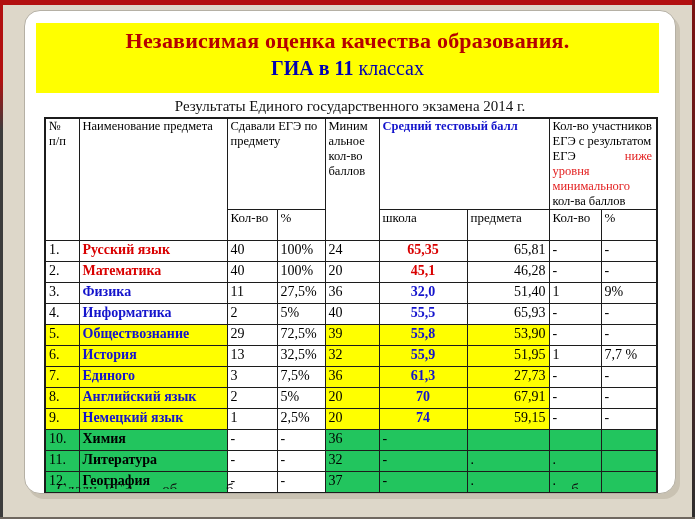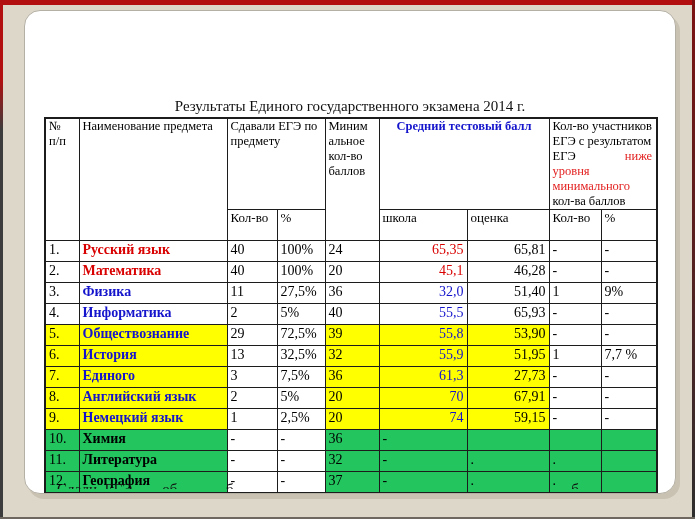--- a/index.html
+++ b/index.html
@@ -39,25 +39,25 @@
   table { position:absolute; left:19px; top:106px; width:612px;
           border-collapse:collapse; table-layout:fixed; }
   td { border:1.5px solid #1c1c1c; padding:0 3px; vertical-align:top;
        font-size:14px; line-height:18px; overflow:hidden; white-space:nowrap; }
   table { border:2px solid #1c1c1c; }
 
   tr.h1 td { height:72px; font-size:12.5px; line-height:15px; white-space:normal; }
   tr.h2 td { height:30px; font-size:13px; line-height:15px; white-space:normal;font-family:Liberation Serif, serif; }
   tbody tr td { height:20px; }
 
-  .avg-head { color:#1414cc; font-weight:bold; text-align:center; font-size:13.5px; }
+  .avg-head { color:#1414cc; font-weight:bold; text-align:left; font-size:13.5px; }
   .red-part { color:#e32222;margin-left:46px; }
 
   .c-name   { font-weight:bold; }
-  .c-school { text-align:right; font-weight:normal; }
+  .c-school { text-align:center; font-weight:bold; }
   .c-region { text-align:right; }
 
   .clr-red  .c-name, .clr-red  .c-school { color:#d90000; }
   .clr-blue .c-name, .clr-blue .c-school { color:#1414cc; }
 
   .r-hl .c-num, .r-hl .c-name, .r-hl .c-min,
   .r-hl .c-school, .r-hl .c-region { background:#ffff00; }
 
   .r-mut td { background:#22c55e; }
   .r-mut .c-taken, .r-mut .c-pct { background:#ffffff; }
@@ -70,20 +70,24 @@
 </head>
 <body>
 
 <div class="frame-top"></div>
 <div class="frame-left"></div>
 <div class="frame-right"></div>
 <div class="frame-bottom"></div>
 
 <div class="slide">
 
+  <div class="banner">
+    <div class="banner-l1">Независимая оценка качества образования.</div>
+    <div class="banner-l2"><span class="b">ГИА  в 11</span><span> классах</span></div>
+  </div>
 
   <div class="tbl-title">Результаты Единого государственного экзамена 2014 г.</div>
 
   <table>
     <colgroup>
       <col style="width:34px">
         <col style="width:148px">
         <col style="width:50px">
       <col style="width:48px">
         <col style="width:54px">
@@ -101,21 +105,21 @@
         <td rowspan="2">Наименование предмета</td>
         <td colspan="2">Сдавали ЕГЭ по предмету</td>
         <td rowspan="2">Миним альное кол-во баллов</td>
         <td colspan="2" class="avg-head">Средний тестовый балл</td>
         <td colspan="2"><span>Кол-во участников ЕГЭ с результатом ЕГЭ </span><span class="red-part">ниже уровня минимального</span><span> кол-ва баллов</span></td>
       </tr>
       <tr class="h2">
         <td>Кол-во</td>
         <td>%</td>
         <td>школа</td>
-        <td>оценка</td>
+        <td>предмета</td>
         <td>Кол-во</td>
         <td>%</td>
       </tr>
     </thead>
     <tbody id="tbody">
         <tr class="r-plain clr-red">
     <td class="c-num">1.</td>
     <td class="c-name">Русский язык</td>
     <td class="c-taken">40</td>
     <td class="c-pct">100%</td>

